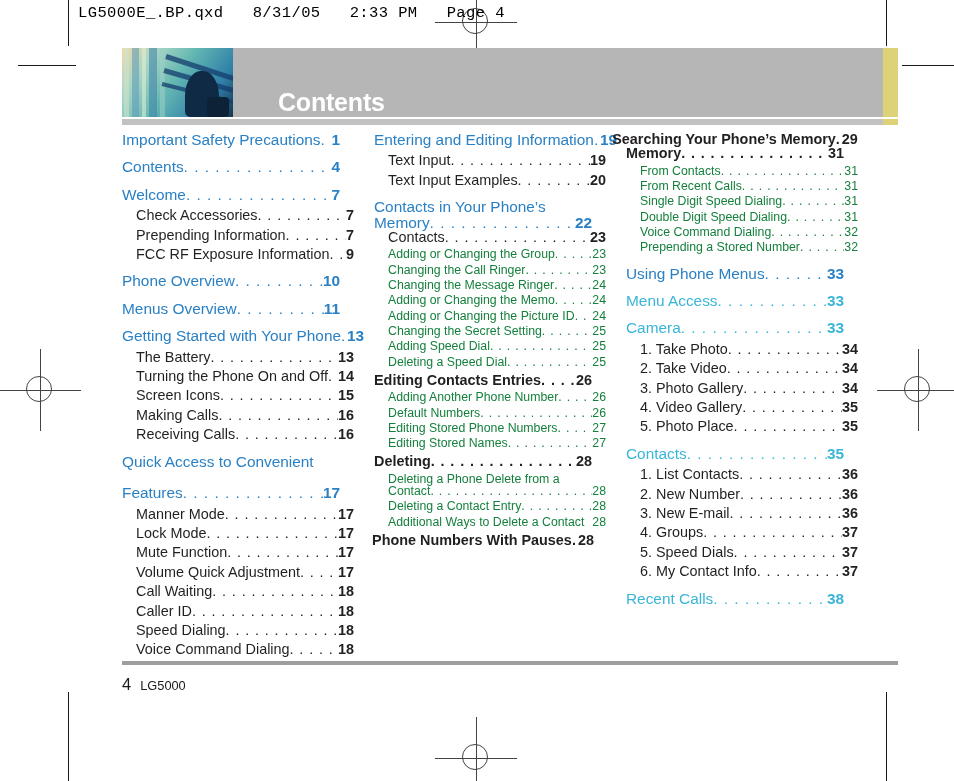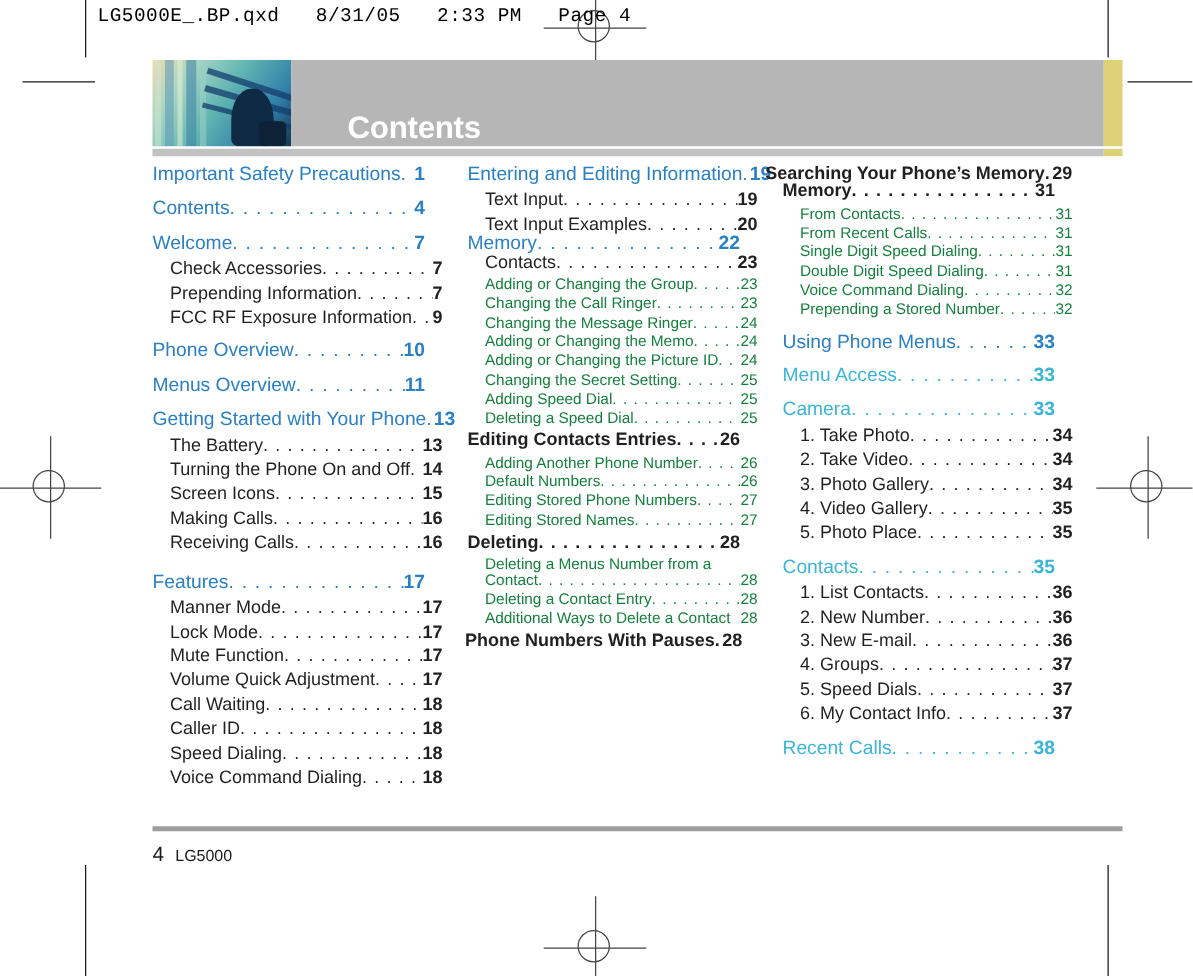--- a/index.html
+++ b/index.html
@@ -247,20 +247,23 @@
       <div class="row lvl2">
         <span class="label">Making Calls</span>
         <span class="dots"> . . . . . . . . . . . . . . . . . . . . . . . . . . . . . . . . . . . . . . . . . . . . . . . . . . . . . . . . . . . . </span>
         <span class="pg">16</span>
       </div>
       <div class="row lvl2">
         <span class="label">Receiving Calls</span>
         <span class="dots"> . . . . . . . . . . . . . . . . . . . . . . . . . . . . . . . . . . . . . . . . . . . . . . . . . . . . . . . . . . . . </span>
         <span class="pg">16</span>
       </div>
+      <div class="row lvl1 wrapline">
+        <span class="label">Quick Access to Convenient</span>
+      </div>
       <div class="row lvl1" style="margin-top: 16px;">
         <span class="label">Features</span>
         <span class="dots"> . . . . . . . . . . . . . . . . . . . . . . . . . . . . . . . . . . . . . . . . . . . . . . . . . . . . . . . . . . . . </span>
         <span class="pg">17</span>
       </div>
       <div class="row lvl2">
         <span class="label">Manner Mode</span>
         <span class="dots"> . . . . . . . . . . . . . . . . . . . . . . . . . . . . . . . . . . . . . . . . . . . . . . . . . . . . . . . . . . . . </span>
         <span class="pg">17</span>
       </div>
@@ -309,20 +312,23 @@
       <div class="row lvl2">
         <span class="label">Text Input</span>
         <span class="dots"> . . . . . . . . . . . . . . . . . . . . . . . . . . . . . . . . . . . . . . . . . . . . . . . . . . . . . . . . . . . . </span>
         <span class="pg">19</span>
       </div>
       <div class="row lvl2">
         <span class="label">Text Input Examples</span>
         <span class="dots"> . . . . . . . . . . . . . . . . . . . . . . . . . . . . . . . . . . . . . . . . . . . . . . . . . . . . . . . . . . . . </span>
         <span class="pg">20</span>
       </div>
+      <div class="row lvl1 wrapline">
+        <span class="label">Contacts in Your Phone’s</span>
+      </div>
       <div class="row lvl1" style="margin-top: 0px;">
         <span class="label">Memory</span>
         <span class="dots"> . . . . . . . . . . . . . . . . . . . . . . . . . . . . . . . . . . . . . . . . . . . . . . . . . . . . . . . . . . . . </span>
         <span class="pg">22</span>
       </div>
       <div class="row lvl2" style="margin-top: 0px;">
         <span class="label">Contacts</span>
         <span class="dots"> . . . . . . . . . . . . . . . . . . . . . . . . . . . . . . . . . . . . . . . . . . . . . . . . . . . . . . . . . . . . </span>
         <span class="pg">23</span>
       </div>
@@ -390,21 +396,21 @@
         <span class="label">Editing Stored Names</span>
         <span class="dots"> . . . . . . . . . . . . . . . . . . . . . . . . . . . . . . . . . . . . . . . . . . . . . . . . . . . . . . . . . . . . </span>
         <span class="pg">27</span>
       </div>
       <div class="row lvl2 strong">
         <span class="label">Deleting</span>
         <span class="dots"> . . . . . . . . . . . . . . . . . . . . . . . . . . . . . . . . . . . . . . . . . . . . . . . . . . . . . . . . . . . . </span>
         <span class="pg">28</span>
       </div>
       <div class="row lvl3 wrapline">
-        <span class="label">Deleting a Menus Number from a</span>
+        <span class="label">Deleting a Phone Delete from a</span>
       </div>
       <div class="row lvl3" style="margin-top: 0px;">
         <span class="label">Contact</span>
         <span class="dots"> . . . . . . . . . . . . . . . . . . . . . . . . . . . . . . . . . . . . . . . . . . . . . . . . . . . . . . . . . . . . </span>
         <span class="pg">28</span>
       </div>
       <div class="row lvl3">
         <span class="label">Deleting a Contact Entry</span>
         <span class="dots"> . . . . . . . . . . . . . . . . . . . . . . . . . . . . . . . . . . . . . . . . . . . . . . . . . . . . . . . . . . . . </span>
         <span class="pg">28</span>

